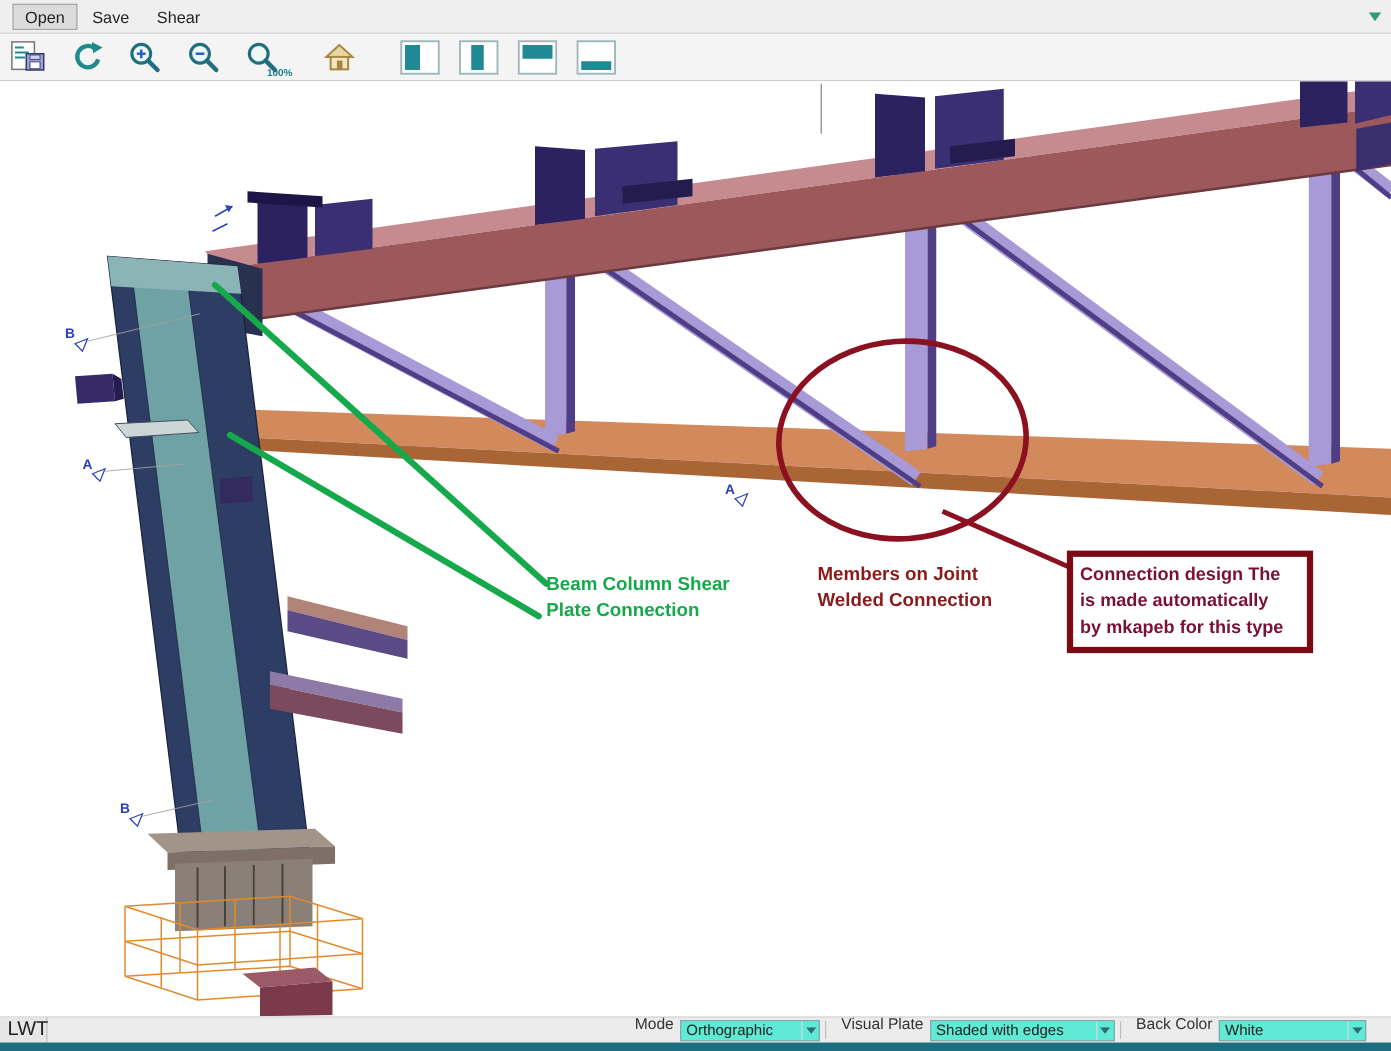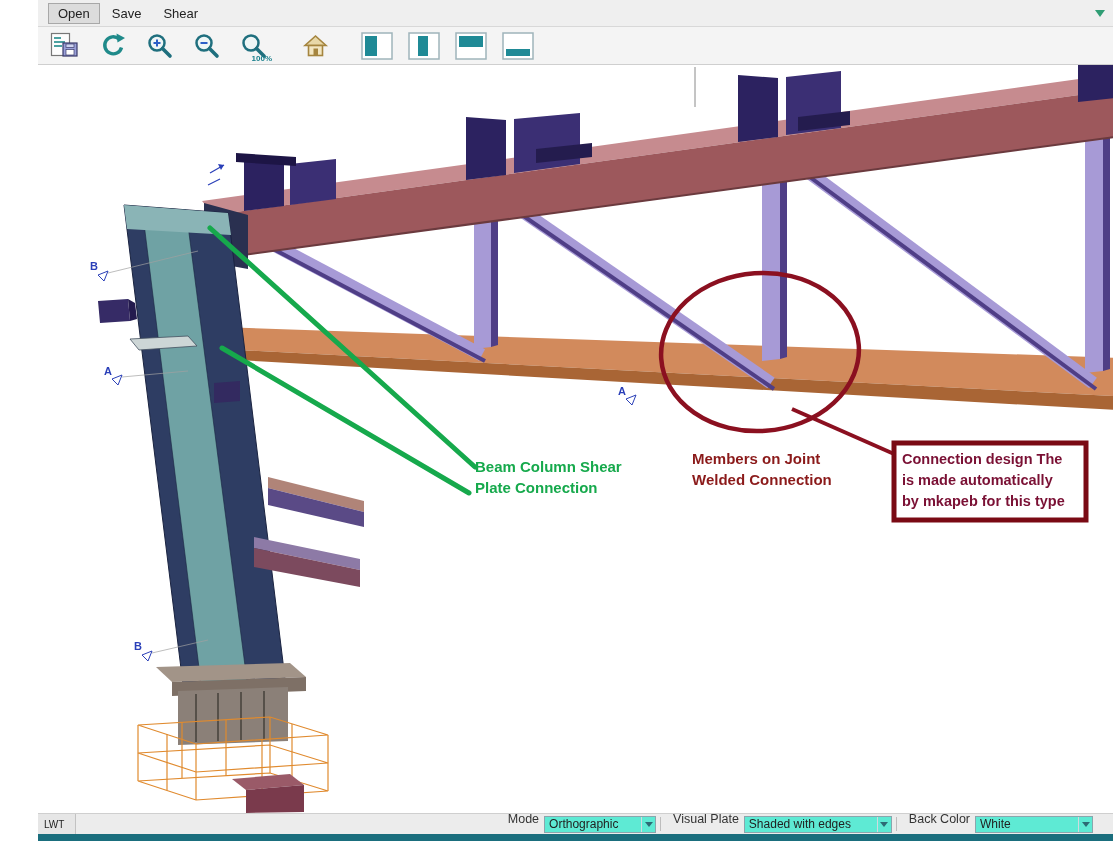--- a/index.html
+++ b/index.html
@@ -1,49 +1,49 @@
 <!DOCTYPE html>
 <html><head>
 <meta charset="utf-8">
 <style>
   * { box-sizing: border-box; margin: 0; padding: 0; }
   html, body { width: 1113px; height: 841px; overflow: hidden;
                font-family: "Liberation Sans", sans-serif; background: #fff; }
-  .window { width: 1113px; height: 841px; display: flex; flex-direction: column; background: #fff; padding-left: 38px; }
+  .window { width: 1113px; height: 841px; display: flex; flex-direction: column; background: #fff; }
 
   
   .menubar { height: 27px; background: #efefef; border-bottom: 1px solid #d8d8d8;
              display: flex; align-items: center; padding-left: 10px; position: relative; flex: none; }
   .menu-item { font-size: 13px; color: #222; padding: 3px 10px; margin-right: 2px; cursor: default; }
   .menu-item.active { background: #dcdcdc; border: 1px solid #a8a8a8; padding: 2px 9px; }
   .menu-caret { position: absolute; right: 8px; top: 10px; width: 0; height: 0;
                 border-left: 5px solid transparent; border-right: 5px solid transparent;
                 border-top: 7px solid #2f9d74; }
 
   
   .toolbar { height: 38px; background: #f4f4f4; border-bottom: 1px solid #cfcfcf;
              display: flex; align-items: center; padding-left: 8px; gap: 9px; flex: none; }
-  .tb-btn { width: 38px; height: 34px; display: flex; align-items: center; justify-content: center;
+  .tb-btn { width: 38px; height: 34px; display: flex; align-items: center; 
             position: relative; background: transparent; border: none; }
   .tb-btn .pct { position: absolute; bottom: 0; right: 0; font-size: 8px; font-weight: bold; color: #177f8c; }
   .tb-gap { width: 6px; }
 
   
   .canvas { height: 748px; position: relative; background: #ffffff; flex: none; }
   .scene text { font-family: "Liberation Sans", sans-serif; }
   .ann-green { font-weight: bold; font-size: 15px; fill: #16a94c; }
   .ann-red { font-weight: bold; font-size: 15px; fill: #8b1a1a; }
   .ann-box-text { font-weight: bold; font-size: 14.5px; fill: #7a1034; }
   .axis-letter { font-size: 11px; fill: #2a3fb8; font-weight: bold; }
 
   
   .statusbar { height: 21px; background: #ececec; border-top: 1px solid #cfcfcf;
                display: flex; align-items: center; font-size: 12.5px; color: #333; flex: none; }
   .lwt { width: 38px; height: 100%; display: flex; align-items: center; padding-left: 6px;
-         border-right: 1px solid #c2c2c2; background: #e6e6e6; font-size: 10px; color: #222; }
+         border-right: 1px solid #c2c2c2; background: #e6e6e6; font-size: 16px; color: #222; }
   .sb-spacer { flex: 1; }
   .sb-label { margin: 0 5px 10px 8px; white-space: nowrap; }
   .sb-sep { width: 1px; height: 14px; background: #bdbdbd; margin: 0 4px; }
   .combo { height: 17px; background: #5eead4; border: 1px solid #8aa6ad; display: flex; align-items: center; }
   .combo .val { padding: 0 4px; font-size: 12px; color: #222; white-space: nowrap; flex: 1; overflow: hidden; }
   .combo .arrow { width: 14px; height: 100%; display: flex; align-items: center; justify-content: center;
                   border-left: 1px solid #cfdade; }
   .combo .arrow::after { content: ""; width: 0; height: 0; border-left: 4px solid transparent;
                          border-right: 4px solid transparent; border-top: 5px solid #2d6b75; }
   .combo.mode { width: 112px; } .combo.vs { width: 148px; } .combo.bc { width: 118px; margin-right: 20px; }

